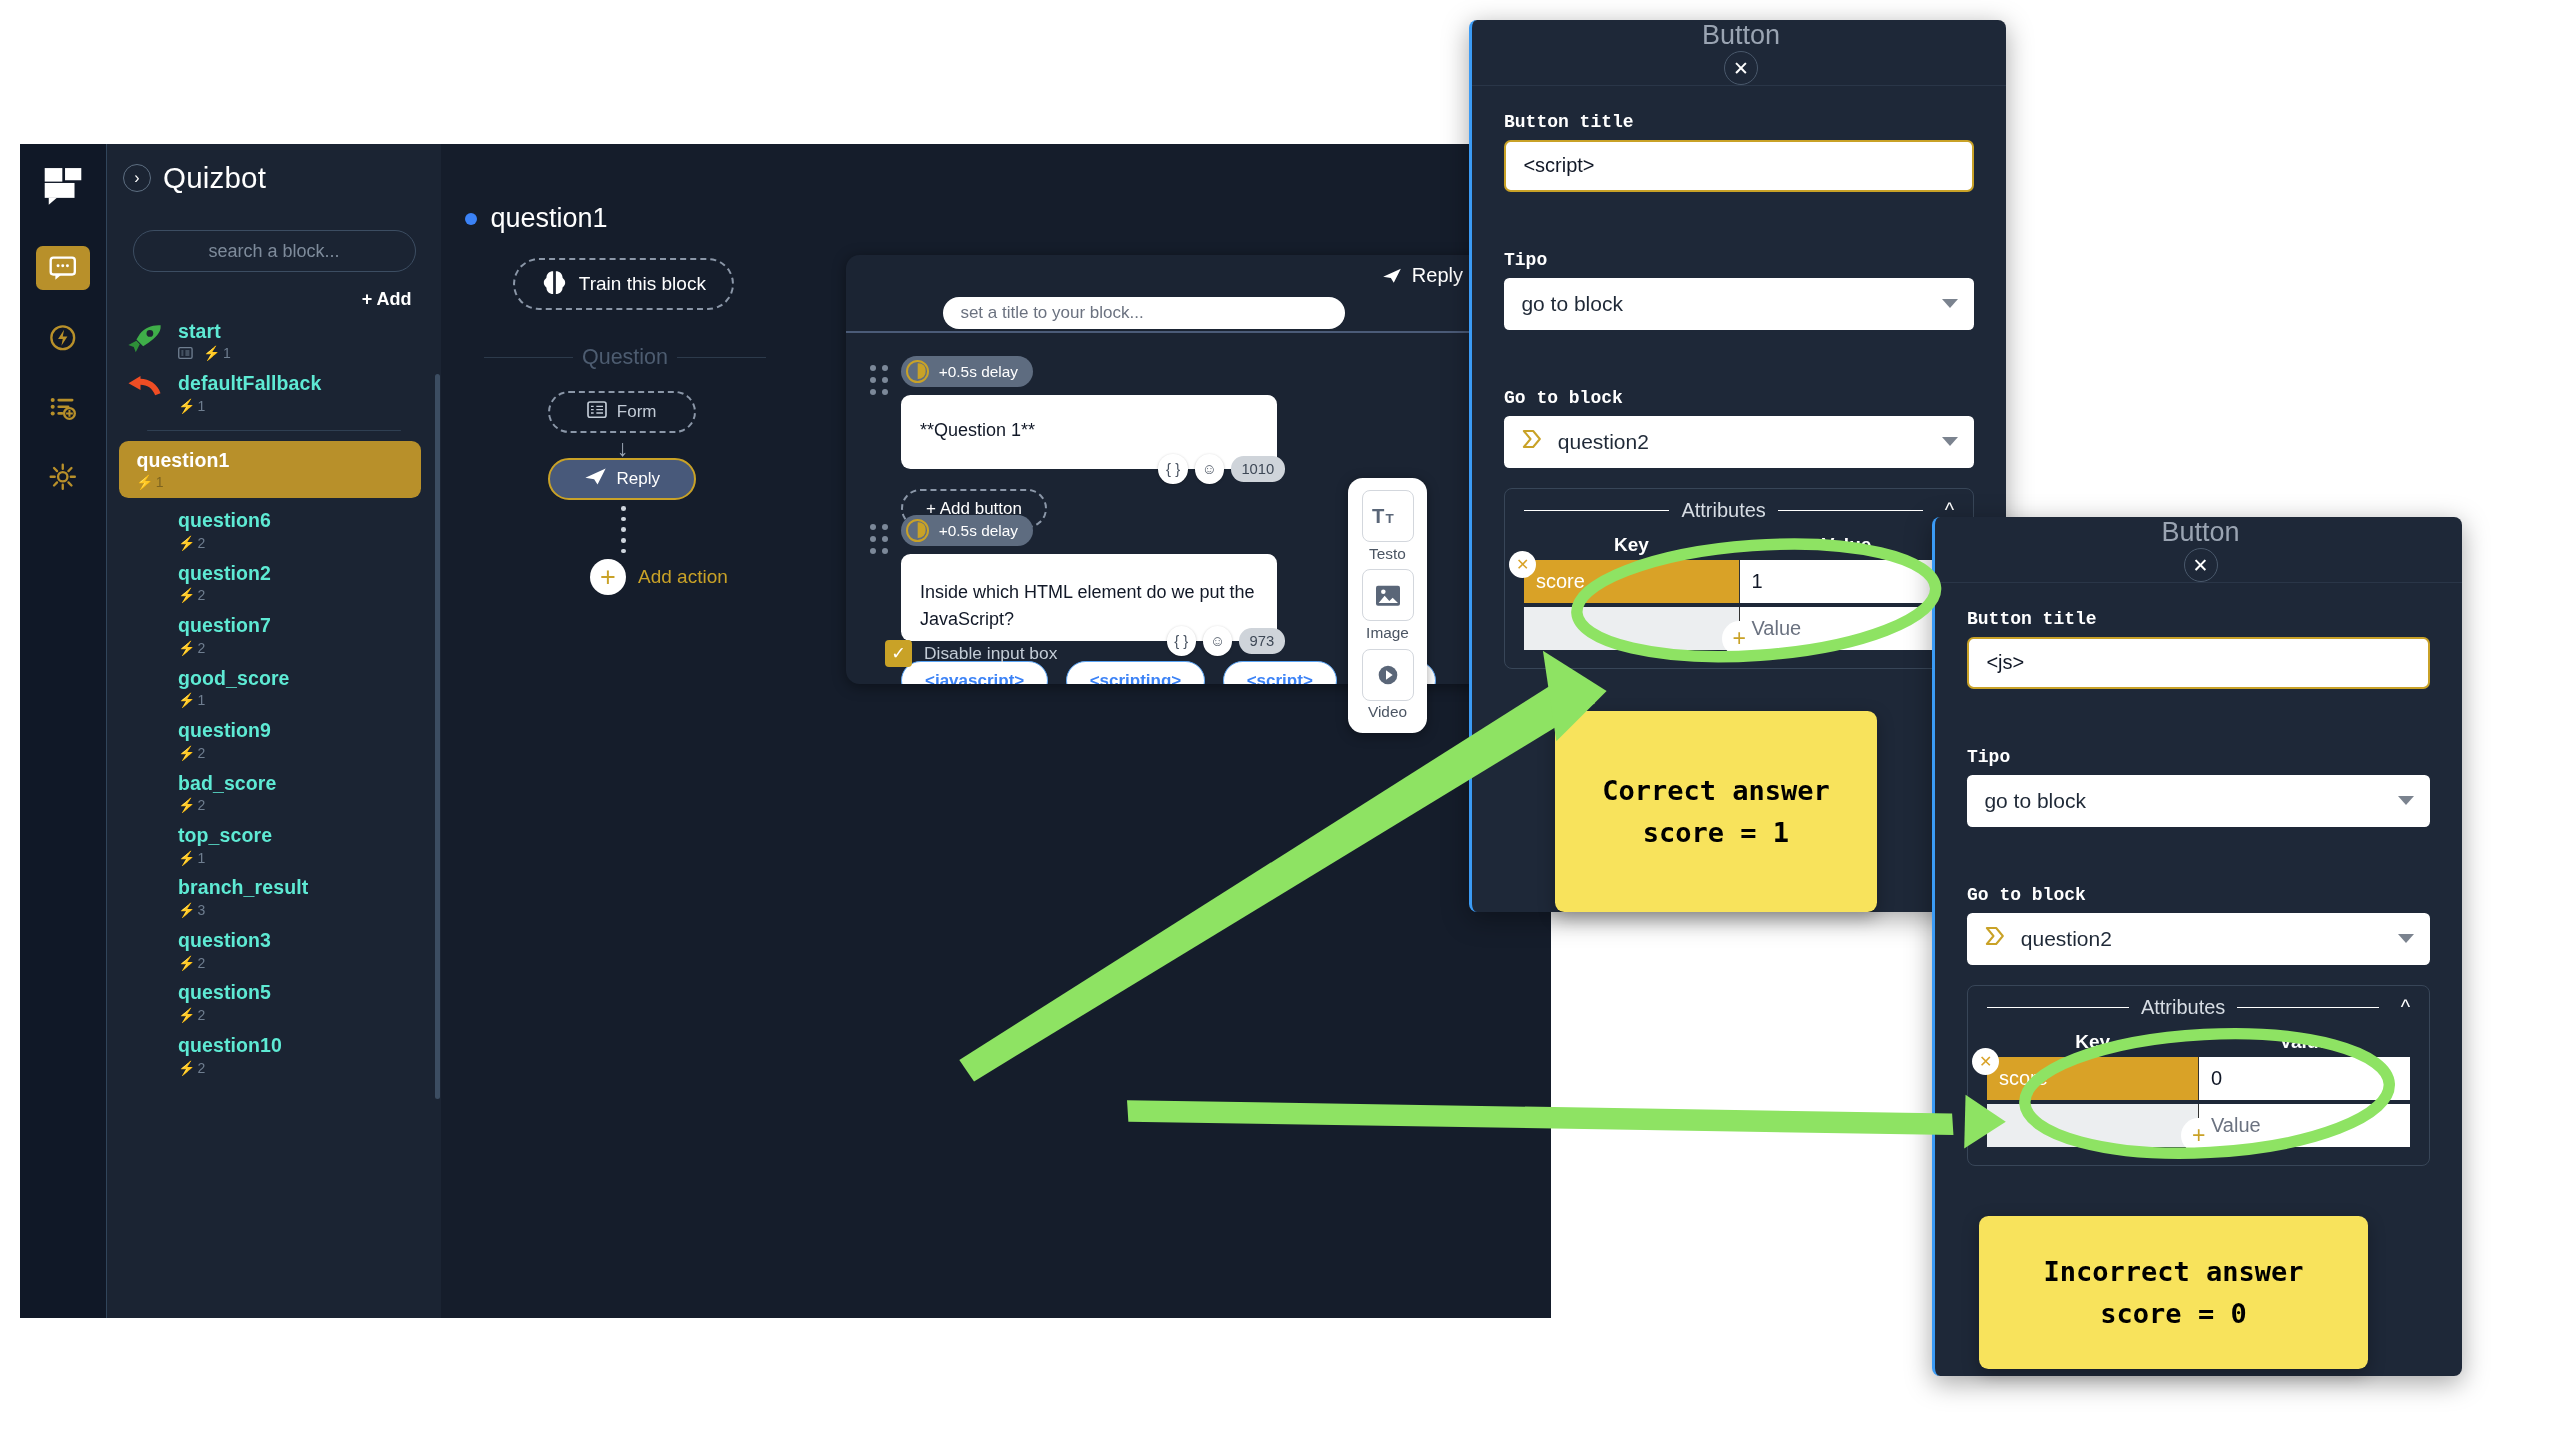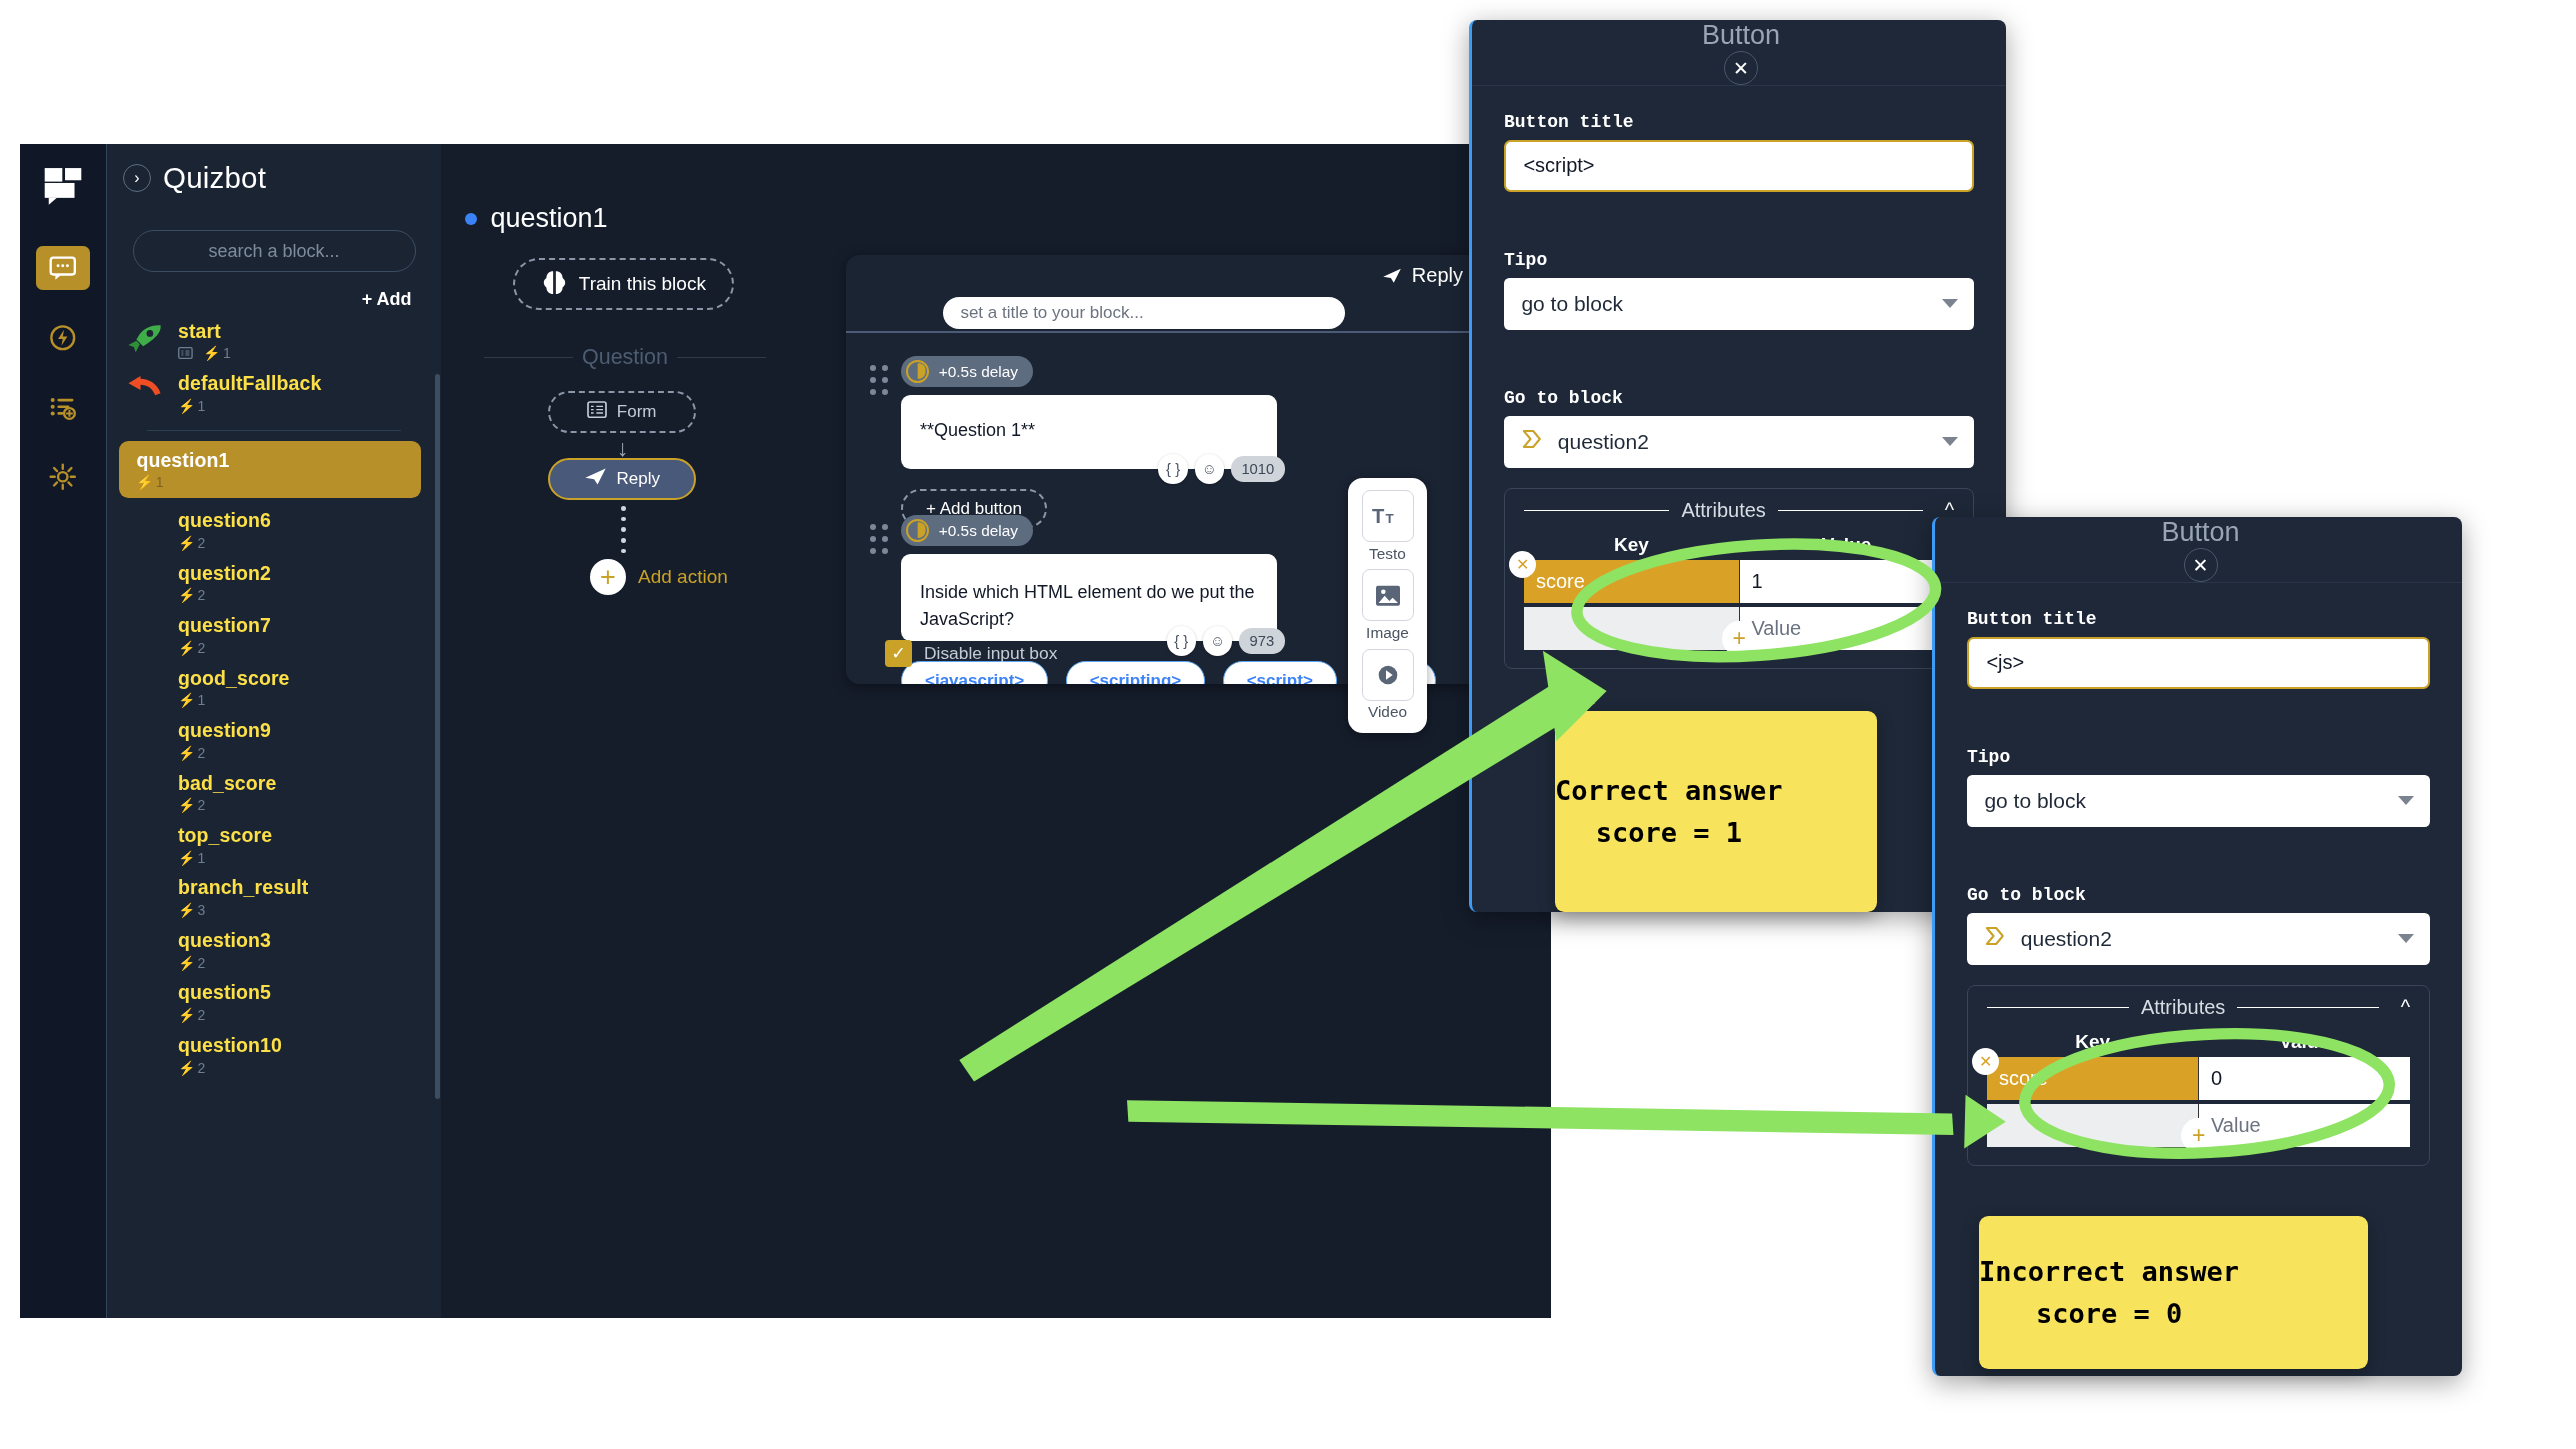--- a/index.html
+++ b/index.html
@@ -39,21 +39,21 @@
 
   #search-box{
     margin:19px 25.5px 0 25.5px; height:42px; border:1.3px solid #3c4d62; border-radius:21px;
     color:#7e8b9b; font-size:18px; display:flex; align-items:center; justify-content:center;
   }
   #add-row{ text-align:right; padding:17.4px 29.5px 4px 0; color:#fff; font-size:18px; font-weight:700;}
 
   .blk{ padding:5.4px 0 5.4px 16px; position:relative; }
   .blk-inner{ display:flex; align-items:flex-start; gap:12px; }
   .blk-ico{ width:43px; flex:0 0 43px; display:flex; justify-content:center; padding-top:4px;}
-  .blk-txt .nm{ color:#fde047; font-size:19.5px; font-weight:700; letter-spacing:0.1px;}
+  .blk-txt .nm{ color:#5eead4; font-size:19.5px; font-weight:700; letter-spacing:0.1px;}
   .blk-txt .meta{ display:flex; gap:10.7px; align-items:center; margin-top:2.7px; }
   .meta-chip{ color:#6f7e90; font-size:14px; display:flex; align-items:center; gap:2px; }
 
   #blk-selected{
     background:#b8902a; border-radius:9.4px; margin:5.4px 20px 5.4px 12px; padding:8px 0 8px 17.4px;
   }
   #blk-selected .nm{ color:#fff; }
   #blk-selected .meta-chip{ color:#7d6420; }
 
   .divider-sm{ height:1.3px; background:#2f3f52; margin:10.7px 40px 9.4px 40px; border-radius:1.3px;}
@@ -196,21 +196,21 @@
   .attr-del{ position:absolute; left:-14.8px; top:-9.4px; width:27px;height:27px;border-radius:50%;
     background:#fff; color:#d9a227; display:flex;align-items:center;justify-content:center;font-size:16px;}
   .attr-plus{ position:absolute; left:50%; margin-left:-17.4px; bottom:-5.4px; width:35px;height:35px;
      border-radius:50%; background:#fff; color:#c9a227; display:flex;align-items:center;
      justify-content:center;font-size:23px;}
 
   
   .note{
     position:absolute; background:#f8e35c; border-radius:9.4px; color:#000;
     font-family:"DejaVu Sans Mono", monospace; font-weight:700; text-align:center;
-    display:flex; align-items:center; line-height:1.55;
+    display:flex; align-items:center; justify-content:center; line-height:1.55;
     box-shadow:0 5.4px 17.4px rgba(0,0,0,.28);
   }
 
   #overlay-svg{ position:absolute; left:0; top:0; width:2576px; height:1449px; pointer-events:none; z-index:20;}
 </style>
 </head>
 <body>
 
 <div id="app-window">
 

